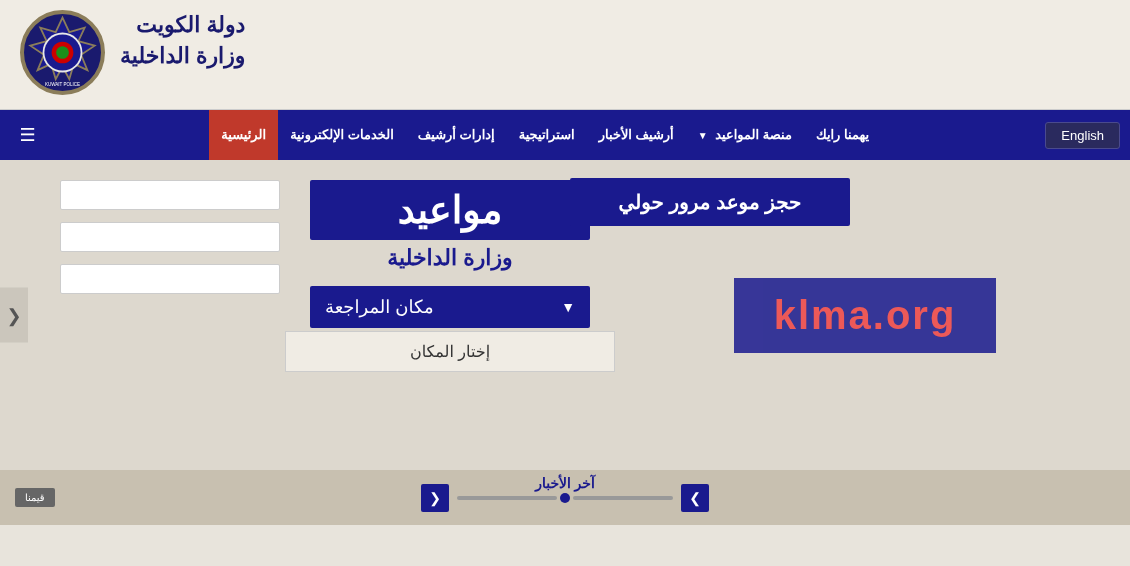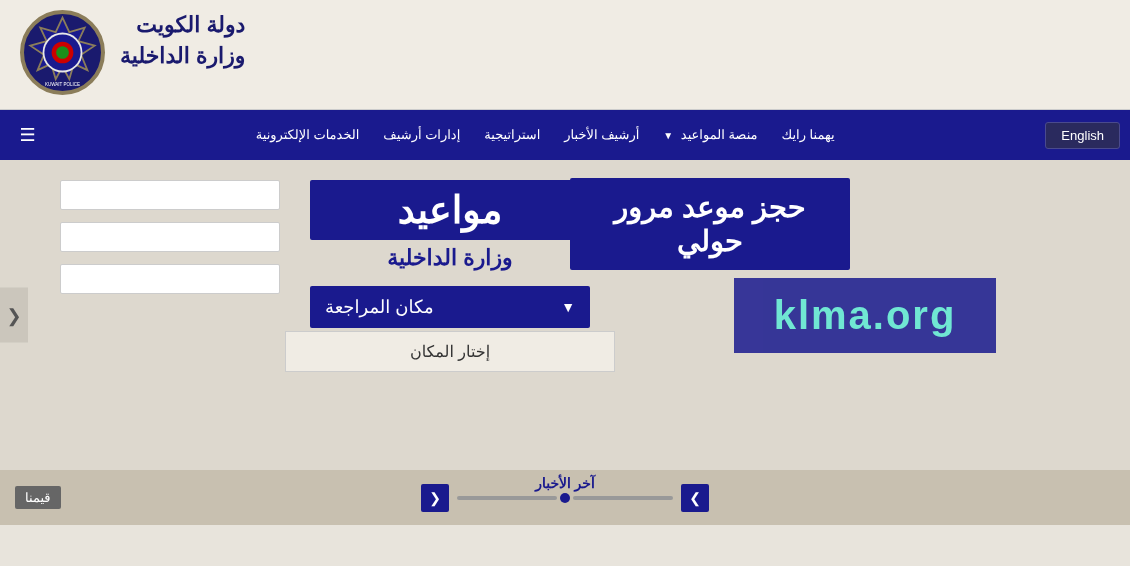--- a/index.html
+++ b/index.html
@@ -55,20 +55,21 @@
       gap: 0;
     }
     .nav-item {
       color: white;
       font-size: 13px;
       padding: 0 12px;
       cursor: pointer;
       white-space: nowrap;
       line-height: 50px;
       font-family: Arial, sans-serif;
+      font-weight: bold;
     }
     .nav-item.active {
       background: #c0392b;
       color: white;
       font-weight: bold;
     }
     .nav-right {
       display: flex;
       align-items: center;
       gap: 10px;
@@ -166,34 +167,34 @@
       padding: 10px;
       color: #333;
       font-size: 16px;
       border: 1px solid #ccc;
     }
 
     
     .book-btn {
       background: #1a1a8e;
       color: white;
-      font-size: 29px;
+      font-size: 20px;
       font-weight: bold;
       padding: 12px 25px;
       text-align: center;
       width: 280px;
       cursor: pointer;
       border-radius: 2px;
       border: none;
       margin-top: 0;
     }
 
     .klma-watermark {
       background: #1a1a8e;
-      color: #5eead4;
+      color: #ef4444;
       font-size: 40px;
       font-weight: bold;
       padding: 15px 40px;
       letter-spacing: 2px;
       opacity: 0.85;
     }
     .input-field-mock {
       background: white;
       width: 220px;
       height: 30px;
@@ -247,21 +248,21 @@
       color: #1a1a8e;
       font-size: 16px;
       font-weight: bold;
       text-align: center;
       flex: 1;
       direction: rtl;
     }
     .qeima-btn {
       background: #666;
       color: white;
-      font-size: 13px;
+      font-size: 10px;
       padding: 4px 10px;
       border: none;
       cursor: pointer;
       border-radius: 2px;
       position: absolute;
       left: 15px;
     }
     .news-arrow {
       background: #1a1a8e;
       color: white;
@@ -306,20 +307,21 @@
       <text x="42.5" y="79" fill="white" font-size="5" text-anchor="middle" font-family="Arial">KUWAIT POLICE</text>
     </svg>
   </div>
 </div>
 
 <nav class="navbar">
   <div class="nav-right">
     <button class="english-btn">English</button>
   </div>
   <ul class="nav-items">
+    <li class="nav-item active">الرئيسية</li>
     <li class="nav-item">الخدمات الإلكترونية</li>
     <li class="nav-item">إدارات أرشيف</li>
     <li class="nav-item">استراتيجية</li>
     <li class="nav-item">أرشيف الأخبار</li>
     <li class="nav-item">
       <span>منصة المواعيد</span>
       <span style="font-size:10px; margin-right:4px;">▼</span>
     </li>
     <li class="nav-item">يهمنا رايك</li>
   </ul>

